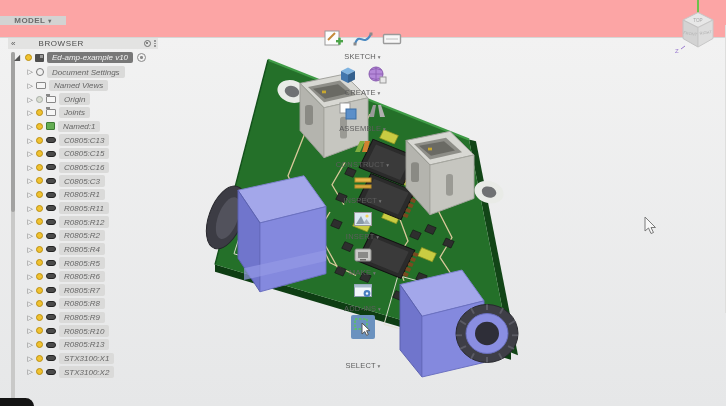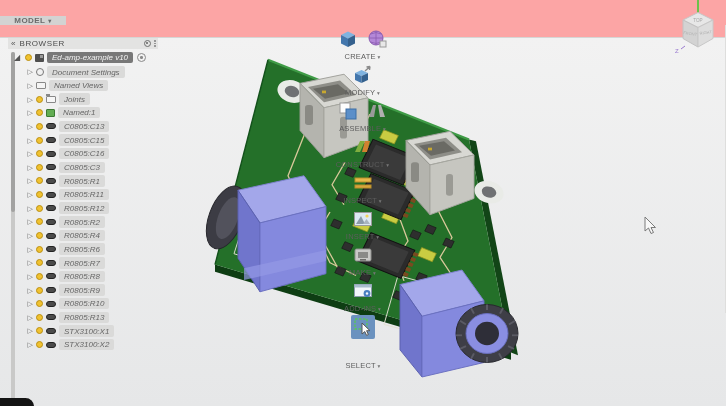--- a/index.html
+++ b/index.html
@@ -22,21 +22,21 @@
   .ticon.active-bg { background:#6b92bf; border-radius:2px; }
 
   
   .viewcube { position:absolute; right:2px; top:0; width:52px; height:60px; z-index:40; }
 
   
   .browser { position:absolute; left:8px; top:38px; width:160px; bottom:0; z-index:20; }
   .bheader { position:absolute; left:0; top:0; width:150px; height:11px; background:#e3e3e2;
              display:flex; align-items:center; font-size:8px; color:#4c4c4c; }
   .bheader .collapse { font-size:8px; color:#555; margin:0 4px 0 3px; }
-  .bheader .btitle { letter-spacing:.6px; flex:1; }
+  .bheader .btitle { letter-spacing:.6px; flex:1;margin-left:19px; }
   .gearring { width:7px; height:7px; border:1.6px solid #6f6f6f; border-radius:50%; margin-right:3px; position:relative; }
   .gearring::before { content:""; position:absolute; left:1px; top:1px; width:1.6px; height:1.6px; background:#6f6f6f; border-radius:50%; }
   .vdots { width:2px; margin-right:2px; display:flex; flex-direction:column; gap:1px; }
   .vdots i { width:1.5px; height:1.5px; background:#8a8a8a; border-radius:50%; }
 
   .scrollbar { position:absolute; left:3px; top:14px; width:4px; height:354px; background:#c9c9c8; border-radius:2px; }
   .scrollbar .thumb { position:absolute; left:0; top:0; width:4px; height:160px; background:#a2a2a1; border-radius:2px; }
 
   .rootrow { position:absolute; left:6px; top:13px; height:13px; display:flex; align-items:center; gap:3px; }
   .treewrap { position:absolute; left:18px; top:27px; right:0; bottom:0; overflow:hidden;text-align:right; }
@@ -66,20 +66,46 @@
   .corner-black { position:absolute; left:-8px; bottom:-9px; width:42px; height:17px; background:#141414; border-radius:9px; z-index:25; }
   .cursor { position:absolute; left:641px; top:216px; z-index:50; }
 </style>
 </head>
 <body>
 
 <div class="toolbar">
   <div class="grip"></div>
   <div class="model-btn">MODEL</div>
 
+  <div class="tgroup">
+    <div class="icons">
+      <span class="ticon">
+        <svg width="22" height="22">
+            <rect x="2" y="3" width="14" height="14" fill="#fdfdfd" stroke="#9a9a9a"></rect>
+            <line x1="5" y1="12" x2="12" y2="5" stroke="#c58a3a" stroke-width="2"></line>
+            <rect x="13" y="12" width="7" height="2.4" fill="#4ca348"></rect>
+            <rect x="15.3" y="9.7" width="2.4" height="7" fill="#4ca348"></rect>
+          </svg>
+      </span>
+      <span class="ticon">
+        <svg width="22" height="22">
+            <path d="M3,16 C7,3 12,20 19,6" fill="none" stroke="#4a88c0" stroke-width="2"></path>
+            <rect x="1.5" y="14.5" width="3" height="3" fill="#8a8a8a"></rect>
+            <rect x="17.5" y="4.5" width="3" height="3" fill="#8a8a8a"></rect>
+          </svg>
+      </span>
+      <span class="ticon">
+        <svg width="22" height="22">
+            <rect x="2.5" y="6.5" width="17" height="9" fill="#f7f7f7" stroke="#9a9a9a" stroke-width="1.4" rx="1"></rect>
+            <line x1="5" y1="11" x2="17" y2="11" stroke="#c0c0c0"></line>
+          </svg>
+      </span>
+    </div>
+    <div class="glabel">SKETCH</div>
+  </div>
 
   <div class="tgroup">
     <div class="icons">
       <span class="ticon">
         <svg width="22" height="22">
             <polygon points="4,7 11,3.5 18,7 11,10.5" fill="#7fb3e0"></polygon>
             <polygon points="4,7 11,10.5 11,19 4,15.5" fill="#4377ad"></polygon>
             <polygon points="11,10.5 18,7 18,15.5 11,19" fill="#35618e"></polygon>
           </svg>
       </span>
@@ -87,33 +113,20 @@
         <svg width="22" height="22">
             <circle cx="10" cy="10" r="7" fill="#b488d8" stroke="#8a5cb0"></circle>
             <path d="M3,10 h14 M10,3 v14 M4.5,6 a9,6 0 0 1 11,0 M4.5,14 a9,6 0 0 0 11,0" stroke="#8a5cb0" stroke-width=".8" fill="none"></path>
             <rect x="14" y="13" width="6" height="6" fill="#e8e8e8" stroke="#9a9a9a"></rect>
           </svg>
       </span>
     </div>
     <div class="glabel">CREATE</div>
   </div>
 
-  <div class="tgroup">
-    <div class="icons">
-      <span class="ticon">
-        <svg width="22" height="22">
-            <polygon points="3,9 9.5,6 16,9 9.5,12" fill="#7fb3e0"></polygon>
-            <polygon points="3,9 9.5,12 9.5,19 3,16" fill="#4377ad"></polygon>
-            <polygon points="9.5,12 16,9 16,16 9.5,19" fill="#35618e"></polygon>
-            <path d="M13,7 L18,2.5 M18,2.5 l-3.5,.5 M18,2.5 l-.5,3.5" stroke="#8a8a8a" stroke-width="1.4" fill="none"></path>
-          </svg>
-      </span>
-    </div>
-    <div class="glabel">MODIFY</div>
-  </div>
 
   <div class="tgroup">
     <div class="icons">
       <span class="ticon">
         <svg width="22" height="22">
             <rect x="3" y="3" width="10" height="10" fill="#fdfdfd" stroke="#9a9a9a"></rect>
             <rect x="9" y="9" width="10" height="10" fill="#5b8fc9" stroke="#3c6ea5"></rect>
           </svg>
       </span>
       <span class="ticon">
@@ -408,20 +421,26 @@
         <span class="tic ic-gear"></span>
         <span class="chip">Document Settings</span>
       </div>
       <div class="trow">
         <span class="arrow">▷</span>
         <span class="tic ic-views"></span>
         <span class="chip">Named Views</span>
       </div>
       <div class="trow">
         <span class="arrow">▷</span>
+        <span class="bulb off"></span>
+        <span class="tic ic-folder"></span>
+        <span class="chip">Origin</span>
+      </div>
+      <div class="trow">
+        <span class="arrow">▷</span>
         <span class="bulb"></span>
         <span class="tic ic-folder"></span>
         <span class="chip">Joints</span>
       </div>
       <div class="trow">
         <span class="arrow">▷</span>
         <span class="bulb"></span>
         <span class="tic ic-board"></span>
         <span class="chip">Named:1</span>
       </div>
@@ -471,20 +490,26 @@
         <span class="arrow">▷</span>
         <span class="bulb"></span>
         <span class="tic ic-chip"></span>
         <span class="chip">R0805:R2</span>
       </div>
       <div class="trow">
         <span class="arrow">▷</span>
         <span class="bulb"></span>
         <span class="tic ic-chip"></span>
         <span class="chip">R0805:R4</span>
+      </div>
+      <div class="trow">
+        <span class="arrow">▷</span>
+        <span class="bulb"></span>
+        <span class="tic ic-chip"></span>
+        <span class="chip">R0805:R5</span>
       </div>
       <div class="trow">
         <span class="arrow">▷</span>
         <span class="bulb"></span>
         <span class="tic ic-chip"></span>
         <span class="chip">R0805:R6</span>
       </div>
       <div class="trow">
         <span class="arrow">▷</span>
         <span class="bulb"></span>

